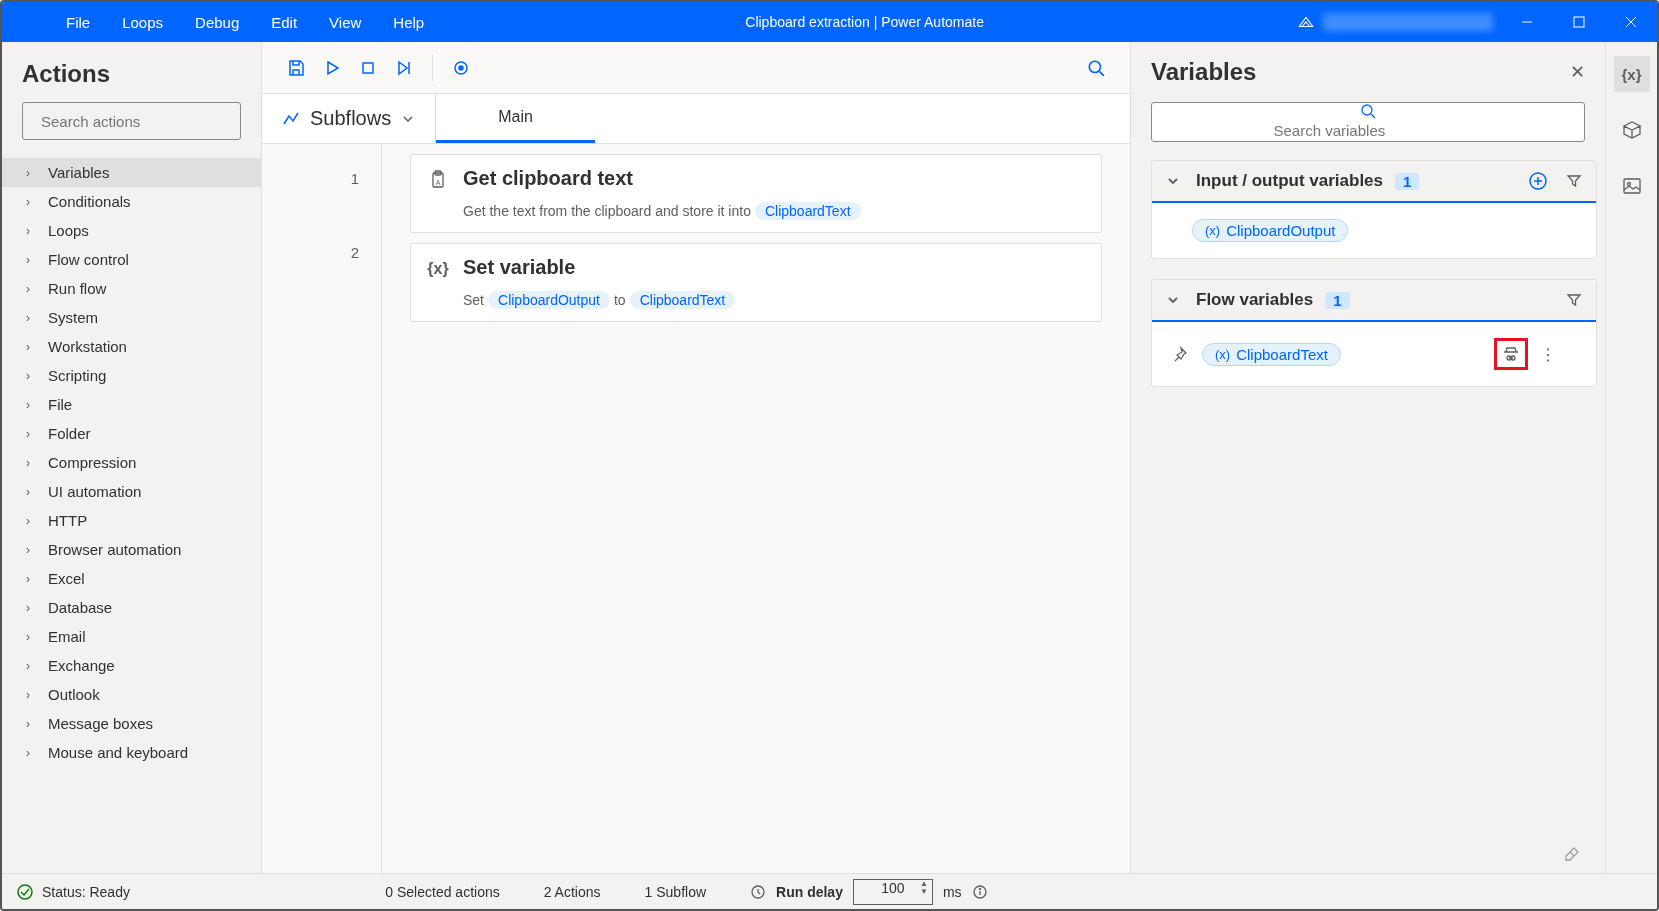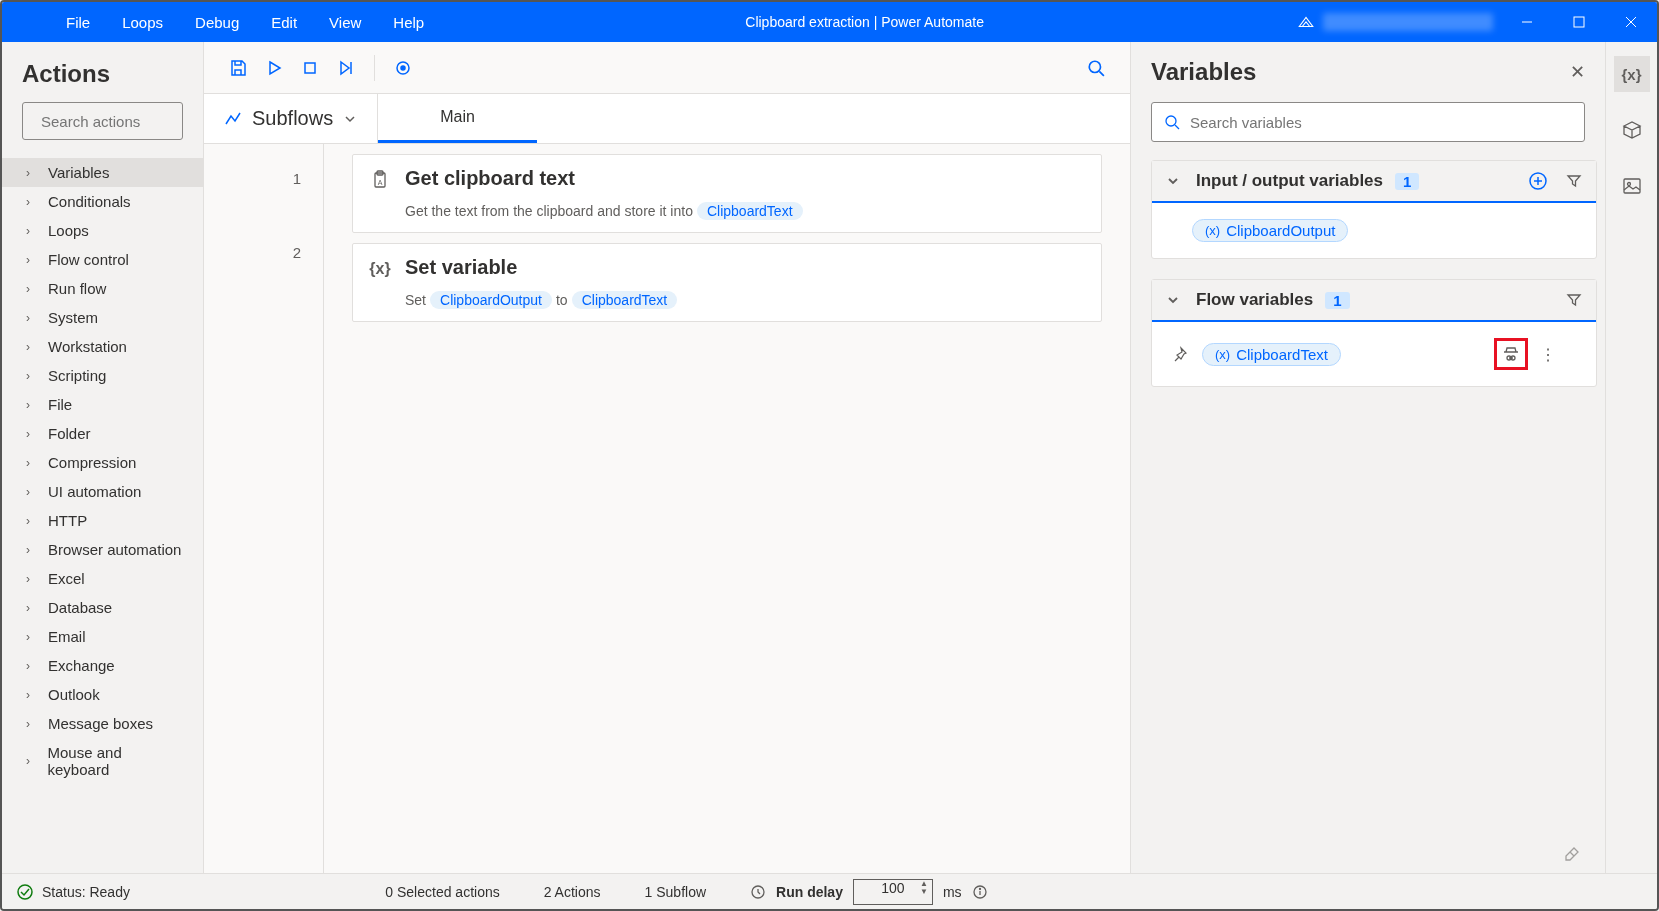--- a/index.html
+++ b/index.html
@@ -12,21 +12,21 @@
 .app-title { flex: 1; text-align: center; font-size: 14px; }
 .title-right { display: flex; align-items: center; }
 .win-btn { width: 52px; height: 40px; display: flex; align-items: center; justify-content: center; cursor: pointer; }
 .title-icon { width: 34px; height: 40px; display: flex; align-items: center; justify-content: center; }
 .blurred-user { width: 170px; height: 18px; background: rgba(255,255,255,0.25); border-radius: 2px; margin-right: 8px; filter: blur(3px); }
 
 
 .main-area { flex: 1; display: flex; overflow: hidden; }
 
 
-.actions-panel { width: 202px; background: #f3f2f1; display: flex; flex-direction: column; border-right: 1px solid #e1dfdd; }
+.actions-panel { width: 260px; background: #f3f2f1; display: flex; flex-direction: column; border-right: 1px solid #e1dfdd; }
 .panel-header { font-size: 24px; font-weight: 600; padding: 18px 20px 14px 20px; color: #323130; }
 .search-box { margin: 0 20px 14px 20px; border: 1px solid #8a8886; border-radius: 3px; height: 38px; display: flex; align-items: center; padding: 0 10px; background: #f3f2f1; }
 .search-box input { border: none; outline: none; background: transparent; font-size: 15px; flex: 1; margin-left: 8px; color: #000000; }
 .actions-list { flex: 1; overflow-y: auto; padding-top: 4px; }
 .action-cat { display: flex; align-items: center; padding: 6px 20px 6px 24px; font-size: 15px; color: #323130; cursor: pointer; }
 .action-cat.selected { background: #e1dfdd; }
 .action-cat .chev { width: 14px; color: #605e5c; margin-right: 8px; font-size: 12px; }
 
 
 .editor { flex: 1; display: flex; flex-direction: column; background: #faf9f8; }
@@ -47,21 +47,21 @@
 .step-icon { width: 22px; height: 22px; display: flex; align-items: center; justify-content: center; color: #605e5c; flex-shrink: 0; margin-top: 2px; }
 .step-content { flex: 1; }
 .step-title { font-size: 20px; font-weight: 600; color: #323130; }
 .step-desc { font-size: 14px; color: #605e5c; margin-top: 12px; display: flex; align-items: center; flex-wrap: wrap; gap: 4px; }
 .var-pill { background: #e5f1fb; color: #0066ff; padding: 1px 10px; border-radius: 10px; font-size: 14px; display: inline-block; }
 
 
 .vars-panel { width: 475px; background: #f3f2f1; border-left: 1px solid #e1dfdd; display: flex; flex-direction: column; padding: 0; }
 .vars-header { display: flex; align-items: center; justify-content: space-between; padding: 16px 20px 10px 20px; }
 .vars-header h2 { font-size: 24px; font-weight: 600; color: #323130; }
-.vars-search { margin: 6px 20px 14px 20px; border: 1px solid #8a8886; border-radius: 3px; height: 40px; display: flex; align-items: center; padding: 0 12px; background: #fff; }
+.vars-search { margin: 6px 20px 14px 20px; border: 1px solid #8a8886; border-radius: 3px; height: 40px; display: flex; align-items: center; padding: 0 12px; background: #fff; flex-direction: column; }
 .vars-search input { border: none; outline: none; font-size: 15px; flex: 1; margin-left: 10px; color: #605e5c; background: transparent; }
 
 .var-section { margin: 4px 8px 16px 20px; background: #fff; border: 1px solid #e1dfdd; border-radius: 3px; }
 .var-sec-head { display: flex; align-items: center; padding: 10px 14px; background: #f3f2f1; border-bottom: 2px solid #0066ff; }
 .var-sec-head .chev { margin-right: 16px; color: #605e5c; cursor: pointer; }
 .var-sec-title { font-size: 17px; font-weight: 600; color: #323130; }
 .var-count { background: #d0e7ff; color: #0066ff; padding: 0 8px; border-radius: 3px; margin-left: 12px; font-size: 15px; font-weight: 600; }
 .var-sec-actions { margin-left: auto; display: flex; gap: 18px; align-items: center; }
 .var-sec-actions span { cursor: pointer; }
 .var-body { padding: 16px 40px; display: flex; align-items: center; gap: 10px; }

